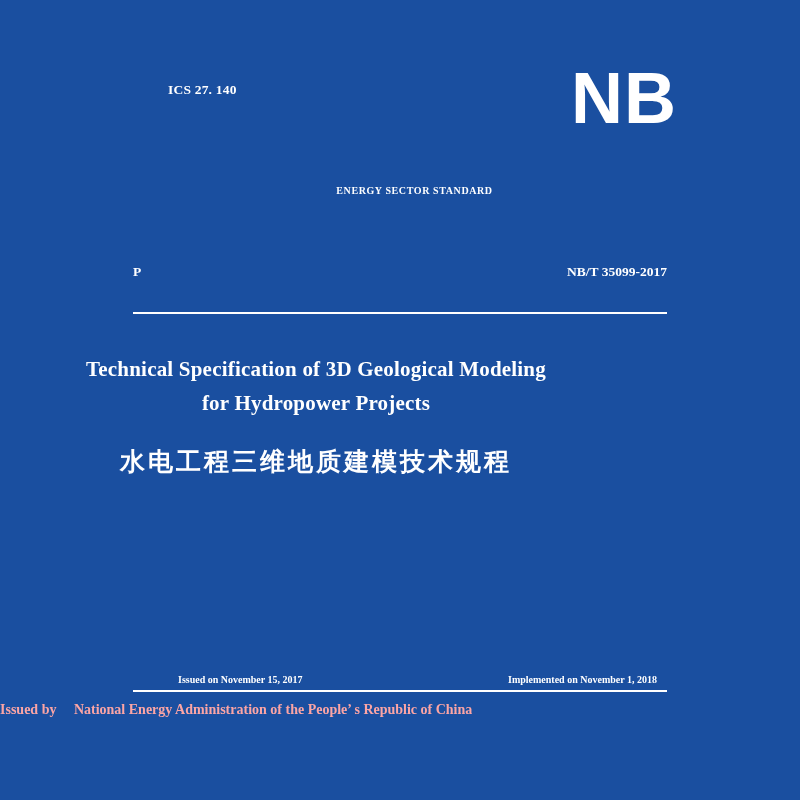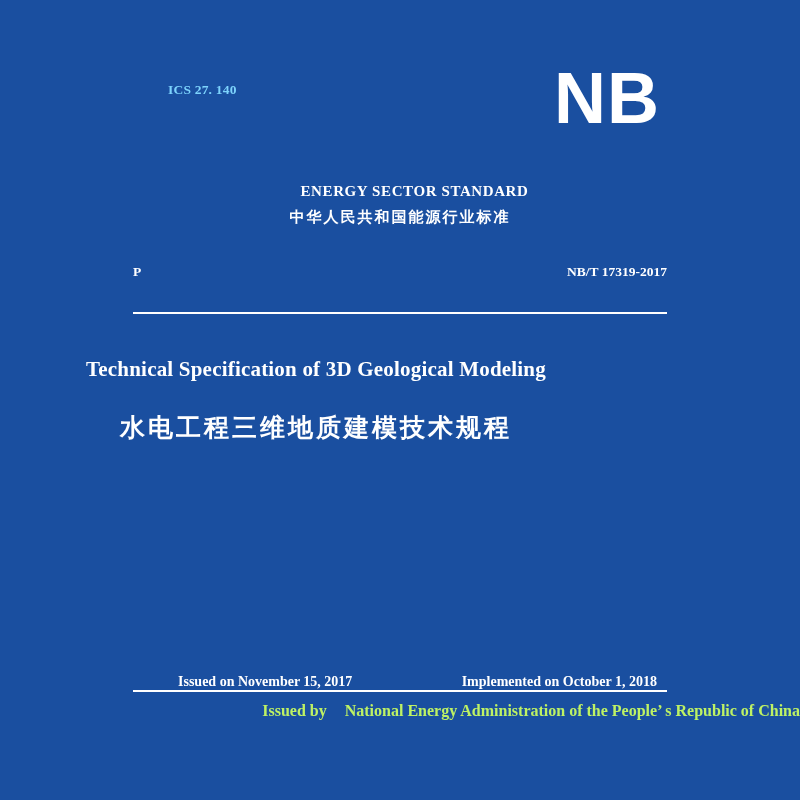--- a/index.html
+++ b/index.html
@@ -20,53 +20,53 @@
     background: #1a4fa0;
     box-sizing: border-box;
     overflow: hidden;
   }
 
   
   .header {
     position: absolute;
     top: 80px;
     left: 168px;
-    color: #7dd3fc;
+    color: #ffffff;
   }
   .header .line {
     font-size: 13.5px;
     font-weight: bold;
     letter-spacing: 0.2px;
     line-height: 19px;
     white-space: nowrap;
   }
 
   .nb-logo {
     position: absolute;
     top: 62px;
-    right: 140px;
+    right: 123px;
     color: #ffffff;
     font-family: "Liberation Sans", sans-serif;
     font-weight: bold;
     font-size: 72px;
     letter-spacing: 1px;
     line-height: 72px;
   }
 
   
   .org {
     position: absolute;
     top: 180px;
     left: 0;
     width: 800px;
     text-align: center;
     color: #ffffff;
   }
   .org .en1, .org .en2 {
-    font-size: 15px;
+    font-size: 10px;
     font-weight: bold;
     letter-spacing: 0.6px;
     line-height: 22px;
     margin-left: 29px;
   }
   .org .cn {
     margin-top: 4px;
     font-size: 15px;
     font-weight: bold;
     letter-spacing: 2px;
@@ -123,70 +123,70 @@
 
   
   .dates-row {
     position: absolute;
     top: 674px;
     left: 133px;
     width: 534px;
     display: flex;
     justify-content: space-between;
     color: #ffffff;
-    font-size: 14px;
+    font-size: 10px;
     font-weight: bold;
   }
   .dates-row .issued  { margin-left: 45px; }
   .dates-row .implemented { margin-right: 10px; }
 
   
   .issuer {
     position: absolute;
     top: 702px;
     left: 0;
     width: 800px;
-    text-align: right;
-    color: #bef264;
-    font-size: 16px;
+    text-align: left;
+    color: #fca5a5;
+    font-size: 14px;
     font-weight: bold;
   }
   .issuer .label { margin-right: 14px; }
 </style>
 </head>
 <body>
 
 <div id="cover">
 
   <div class="header">
     <div class="line">ICS 27. 140</div>
   </div>
 
   <div class="nb-logo">NB</div>
 
   <div class="org">
     <div class="en1">ENERGY SECTOR STANDARD</div>
-    <div class="cn">中华人民共和国能源行业标准</div>
   </div>
 
   <div class="code-row">
     <span>P</span>
-    <span>NB/T 17319-2017</span>
+    <span>NB/T 35099-2017</span>
   </div>
 
   <div class="rule top"></div>
 
   <div class="title-block">
     <div class="t-en">Technical Specification of 3D Geological Modeling</div>
+    <div class="t-en">for Hydropower Projects</div>
     <div class="t-cn">水电工程三维地质建模技术规程</div>
   </div>
 
   <div class="dates-row">
     <span class="issued">Issued on November 15, 2017</span>
-    <span class="implemented">Implemented on October 1, 2018</span>
+    <span class="implemented">Implemented on November 1, 2018</span>
   </div>
 
   <div class="rule bottom"></div>
 
   <div class="issuer">
     <span class="label">Issued by</span>
     <span>National Energy Administration of the People’ s Republic of China</span>
   </div>
 
 </div>

